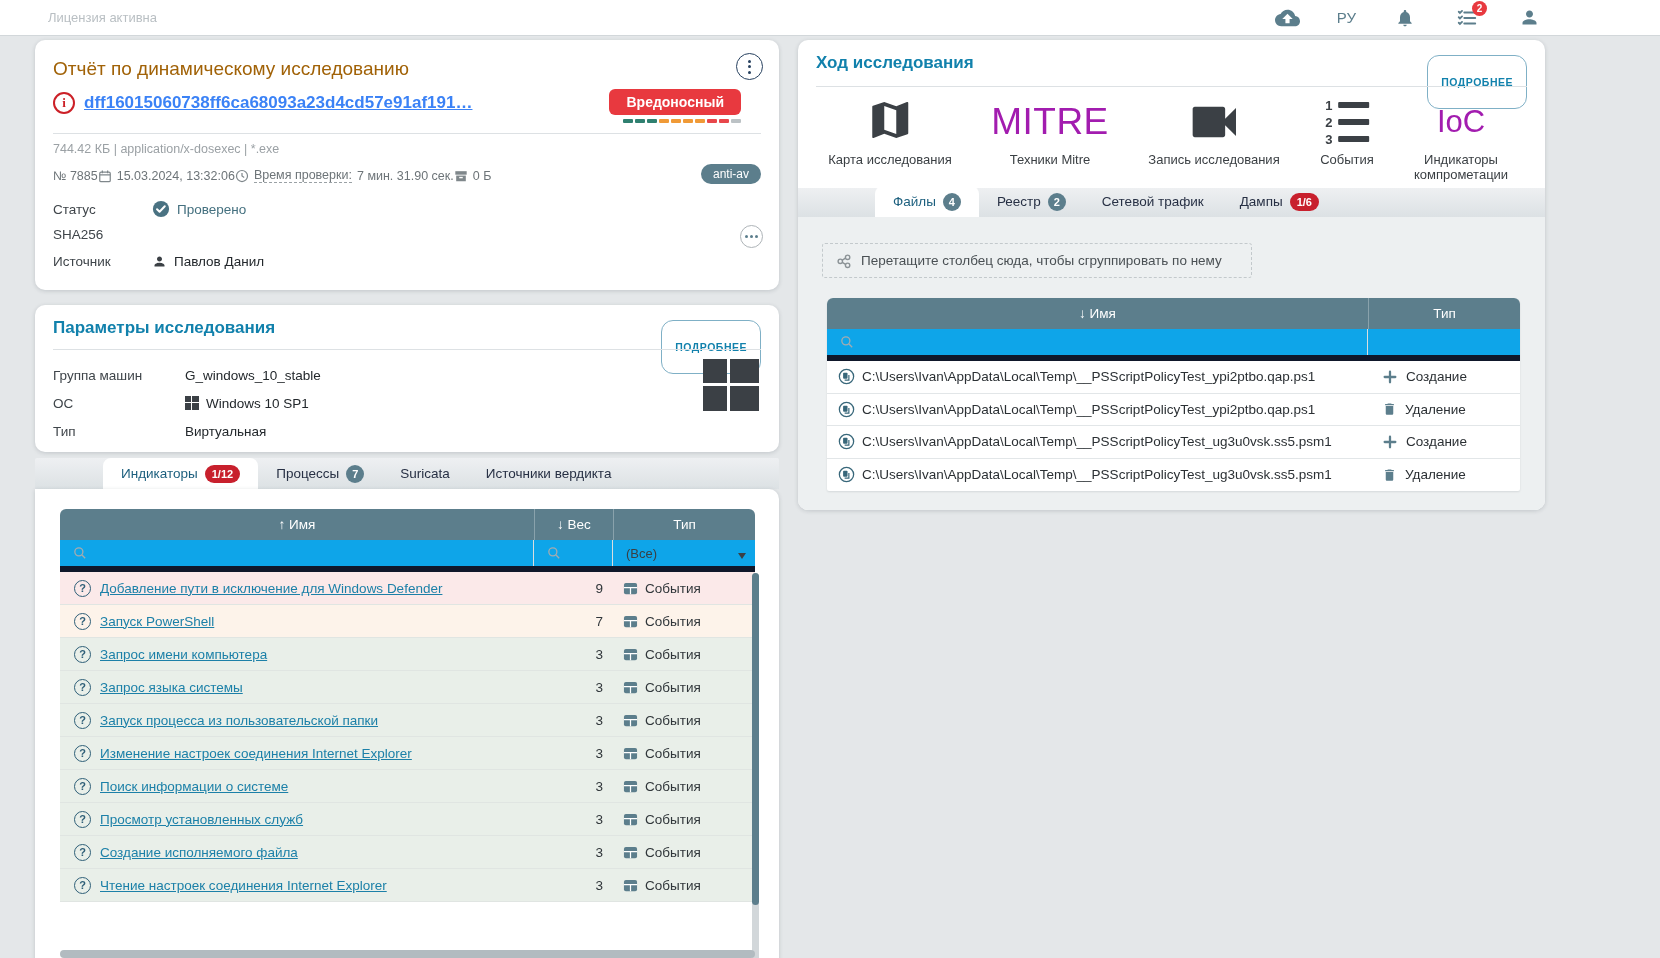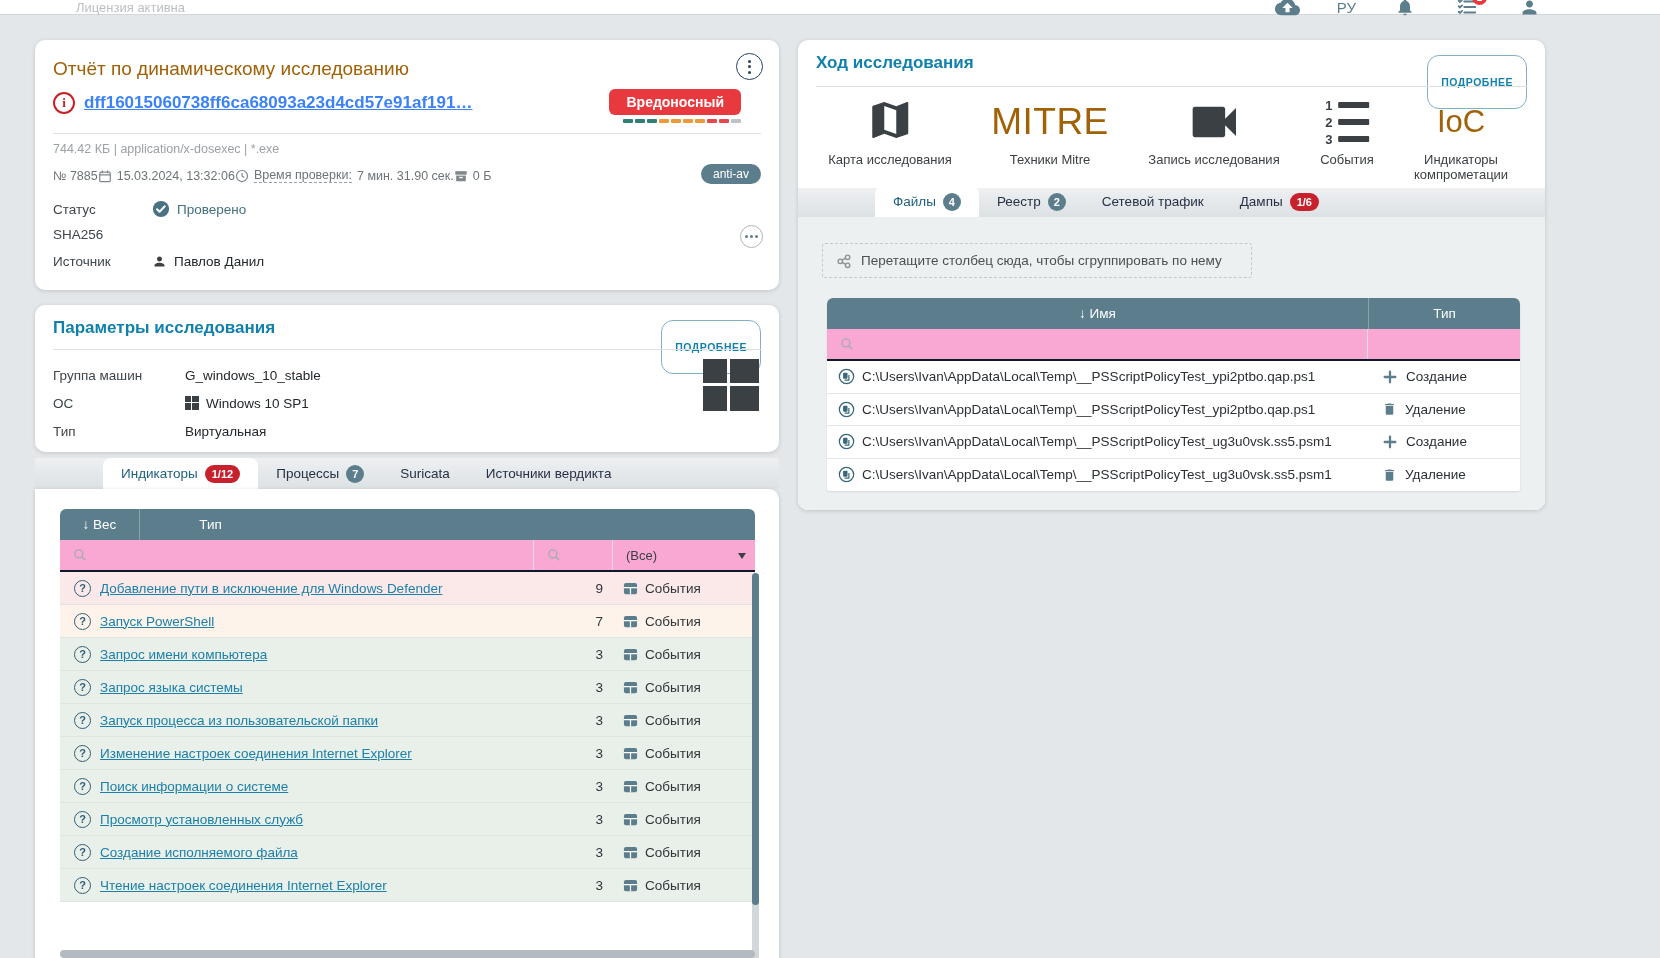--- a/index.html
+++ b/index.html
@@ -7,22 +7,22 @@
   body {
     font-family:"Liberation Sans", sans-serif;
     background:#e4e7e9;
     position:relative;
     overflow:hidden;
     color:#23282c;
   }
   .card { position:absolute; background:#fff; border-radius:10px; box-shadow:0 1px 4px rgba(40,50,60,.18); }
 
   
-  .topbar { position:absolute; top:0; left:0; right:0; height:15px; background:#fff;
-    border-bottom:1px solid #d2d7da; display:flex; align-items:center; z-index:5;padding-left:28px; }
+  .topbar { position:absolute; top:0; left:0; right:0; height:36px; background:#fff;
+    border-bottom:1px solid #d2d7da; display:flex; align-items:center; z-index:5; }
   .license { color:#b9bfc3; font-size:13px; margin-left:48px; }
   .topbar-right { margin-left:auto; margin-right:118px; display:flex; align-items:center; gap:36px; }
   .tbi { position:relative; display:inline-flex; align-items:center; justify-content:center; width:26px; height:24px; cursor:pointer; }
   .tbi svg { display:block; }
   .lang { color:#5c7e8c; font-size:15px; cursor:pointer; }
   .red-dot { position:absolute; top:-5px; right:-7px; background:#e8393f; color:#fff; font-size:10px;
     font-weight:700; min-width:15px; height:15px; border-radius:8px; display:flex; align-items:center;
     justify-content:center; padding:0 3px; }
 
   
@@ -83,21 +83,21 @@
   .tab-badge.badge-red { background:#c8202d; border-radius:9px; padding:2px 7px; height:18px; }
   .tab-badge.badge-slate { background:#5c7e8c; border-radius:50%; width:18px; height:18px; }
 
   
   #card-indicators { left:35px; top:489px; width:744px; height:525px; border-top-left-radius:0; }
   .itable { position:absolute; left:25px; top:20px; width:695px; }
   .thead { display:flex; background:#5c7e8c; color:#fff; font-size:13.5px; height:31px;
     border-radius:6px 6px 0 0; align-items:center; }
   .thead .hc { display:flex; align-items:center; justify-content:center; height:100%; border-left:1px solid rgba(255,255,255,.28); gap:4px; }
   .thead .hc:first-child { border-left:none; }
-  .tsearch { display:flex; height:32px; background:#f9a8d4; border-bottom:2px solid #0f172a; }
+  .tsearch { display:flex; height:32px; background:#0ea5e9; border-bottom:6px solid #0f172a; }
   .tsearch .sc { display:flex; align-items:center; padding-left:13px; border-right:1px solid #d9dedf; gap:6px;
     font-size:13px; color:#3a3f43; position:relative; cursor:text; }
   .tsearch .sc:last-child { border-right:none; cursor:pointer; }
   .caret { position:absolute; right:9px; top:13px; width:0; height:0; border-left:4.5px solid transparent;
     border-right:4.5px solid transparent; border-top:6px solid #3b4045; }
   .c1 { width:474px; } .c2 { width:79px; } .c3 { width:142px; }
   .irow { display:flex; height:33px; align-items:center; border-bottom:1px solid #e0e5e2; }
   .irow .c1 { display:flex; align-items:center; gap:9px; padding-left:14px; }
   .irow .c2 { text-align:right; padding-right:10px; font-size:13.5px; color:#30363a; }
   .irow .c3 { display:flex; align-items:center; gap:7px; padding-left:10px; font-size:13.5px; color:#30363a; }
@@ -112,21 +112,21 @@
   
   #card-progress { left:798px; top:40px; width:747px; height:470px; }
   .prog-divider { position:absolute; left:18px; right:18px; top:46px; border-top:1px solid #dde1e4; }
   .shortcuts { position:absolute; left:0; top:56px; width:100%; height:92px; }
   .shortcut { position:absolute; transform:translateX(-50%); text-align:center; cursor:pointer; }
   .shortcut:nth-of-type(1){ left:92px; } .shortcut:nth-of-type(2){ left:252px; }
   .shortcut:nth-of-type(3){ left:416px; } .shortcut:nth-of-type(4){ left:549px; }
   .shortcut:nth-of-type(5){ left:663px; }
   .sc-icon { height:52px; display:flex; align-items:center; justify-content:center; }
   .sc-label { font-size:13px; color:#3a3f43; margin-top:5px; line-height:1.15; max-width:150px; }
-  .sc-text { display:none; color:#a16207; }
+  .sc-text { display:none; color:#a21caf; }
   .ic-mitre .sc-text { display:block; font-size:37px; letter-spacing:.5px; font-weight:400; }
   .ic-ioc .sc-text { display:block; font-size:31px; font-weight:500; }
   .art { display:none; }
   .ic-map .art-map { display:block; }
   .ic-video .art-video { display:block; }
   .ic-list .art-list { display:flex; flex-direction:column; gap:4px; }
   .nrow { display:flex; align-items:center; gap:5px; }
   .nd { font-size:13px; font-weight:700; color:#3b4045; width:9px; line-height:1; text-align:center; }
   .nb { width:31px; height:6px; background:#3b4045; border-radius:1px; }
   #right-tabstrip { left:0; top:148px; width:100%; height:29px; padding-left:77px; position:absolute; }
@@ -323,20 +323,21 @@
     <div class="tab">
       <span>Источники вердикта</span>
 
     </div>
 
 </div>
 
 <div class="card" id="card-indicators">
   <div class="itable">
     <div class="thead">
+      <div class="hc c1">↑ Имя</div>
       <div class="hc c2">↓ Вес</div>
       <div class="hc c3">Тип</div>
     </div>
     <div class="tsearch">
       <div class="sc c1">
         <svg width="14" height="14" viewBox="0 0 16 16" fill="none" stroke="#a5abaf" stroke-width="1.5">
             <circle cx="6.7" cy="6.7" r="4.6"></circle>
             <path d="M10.3 10.3l3.6 3.6"></path>
           </svg>
       </div>

